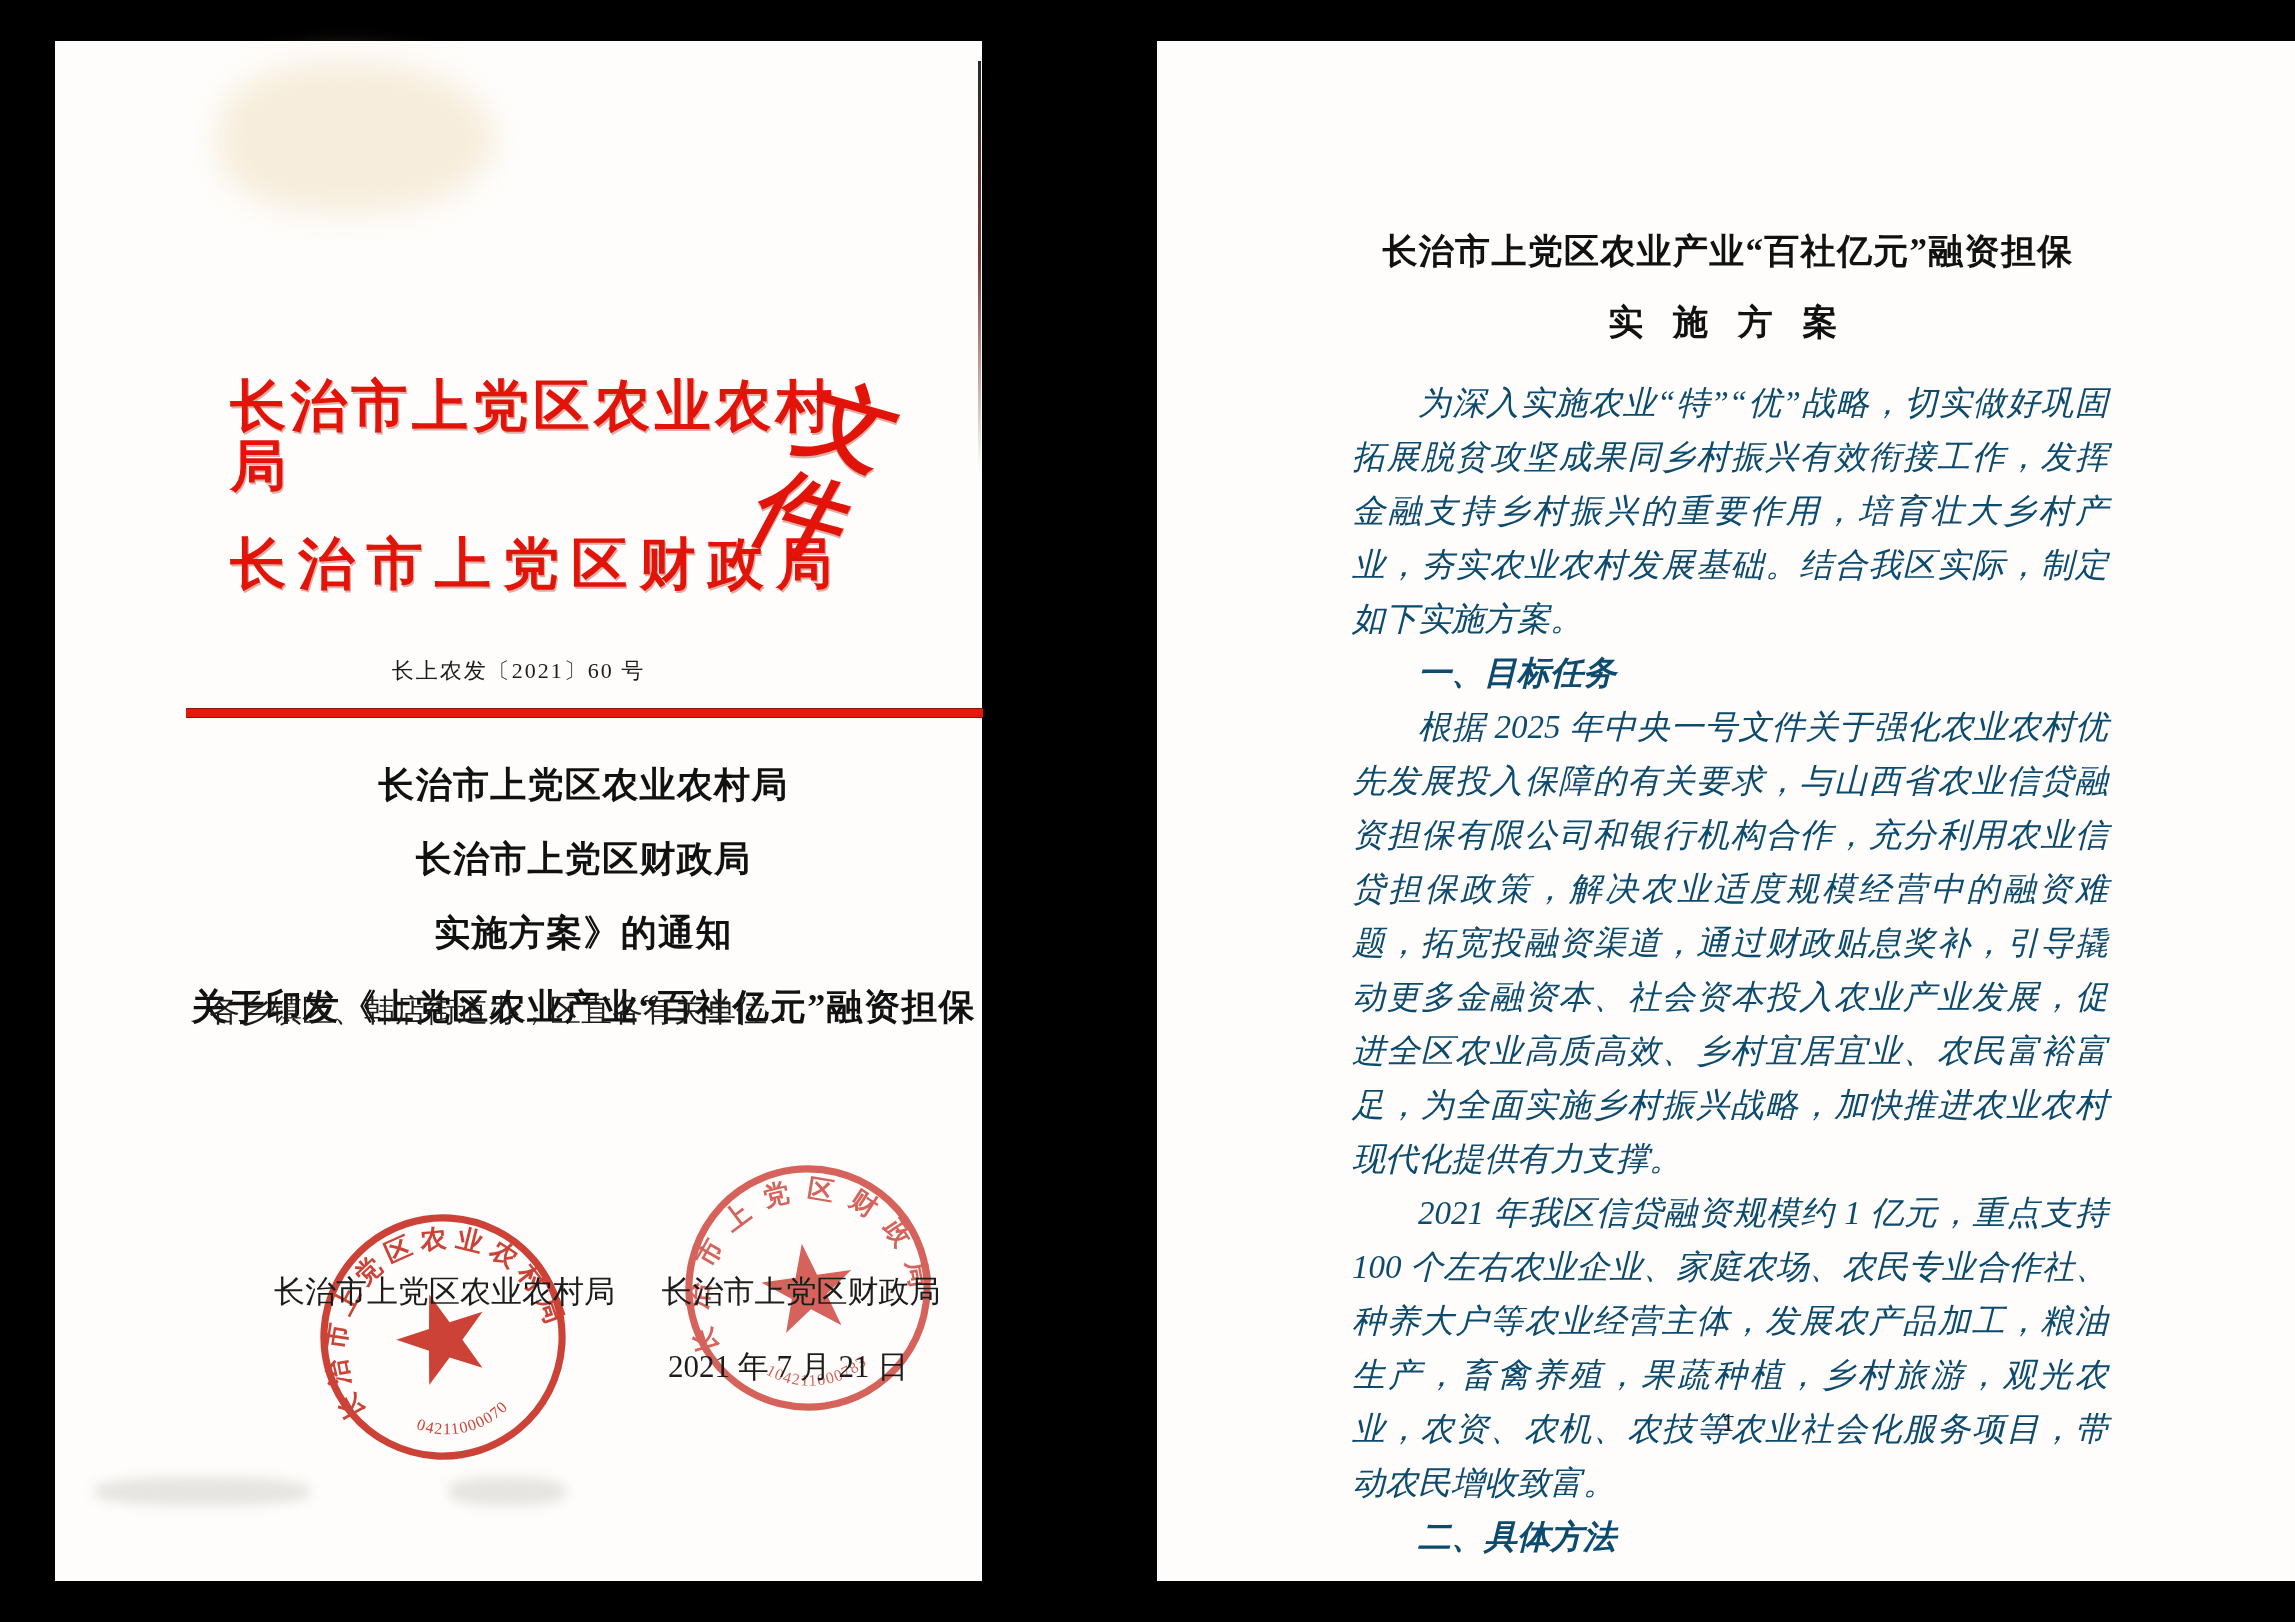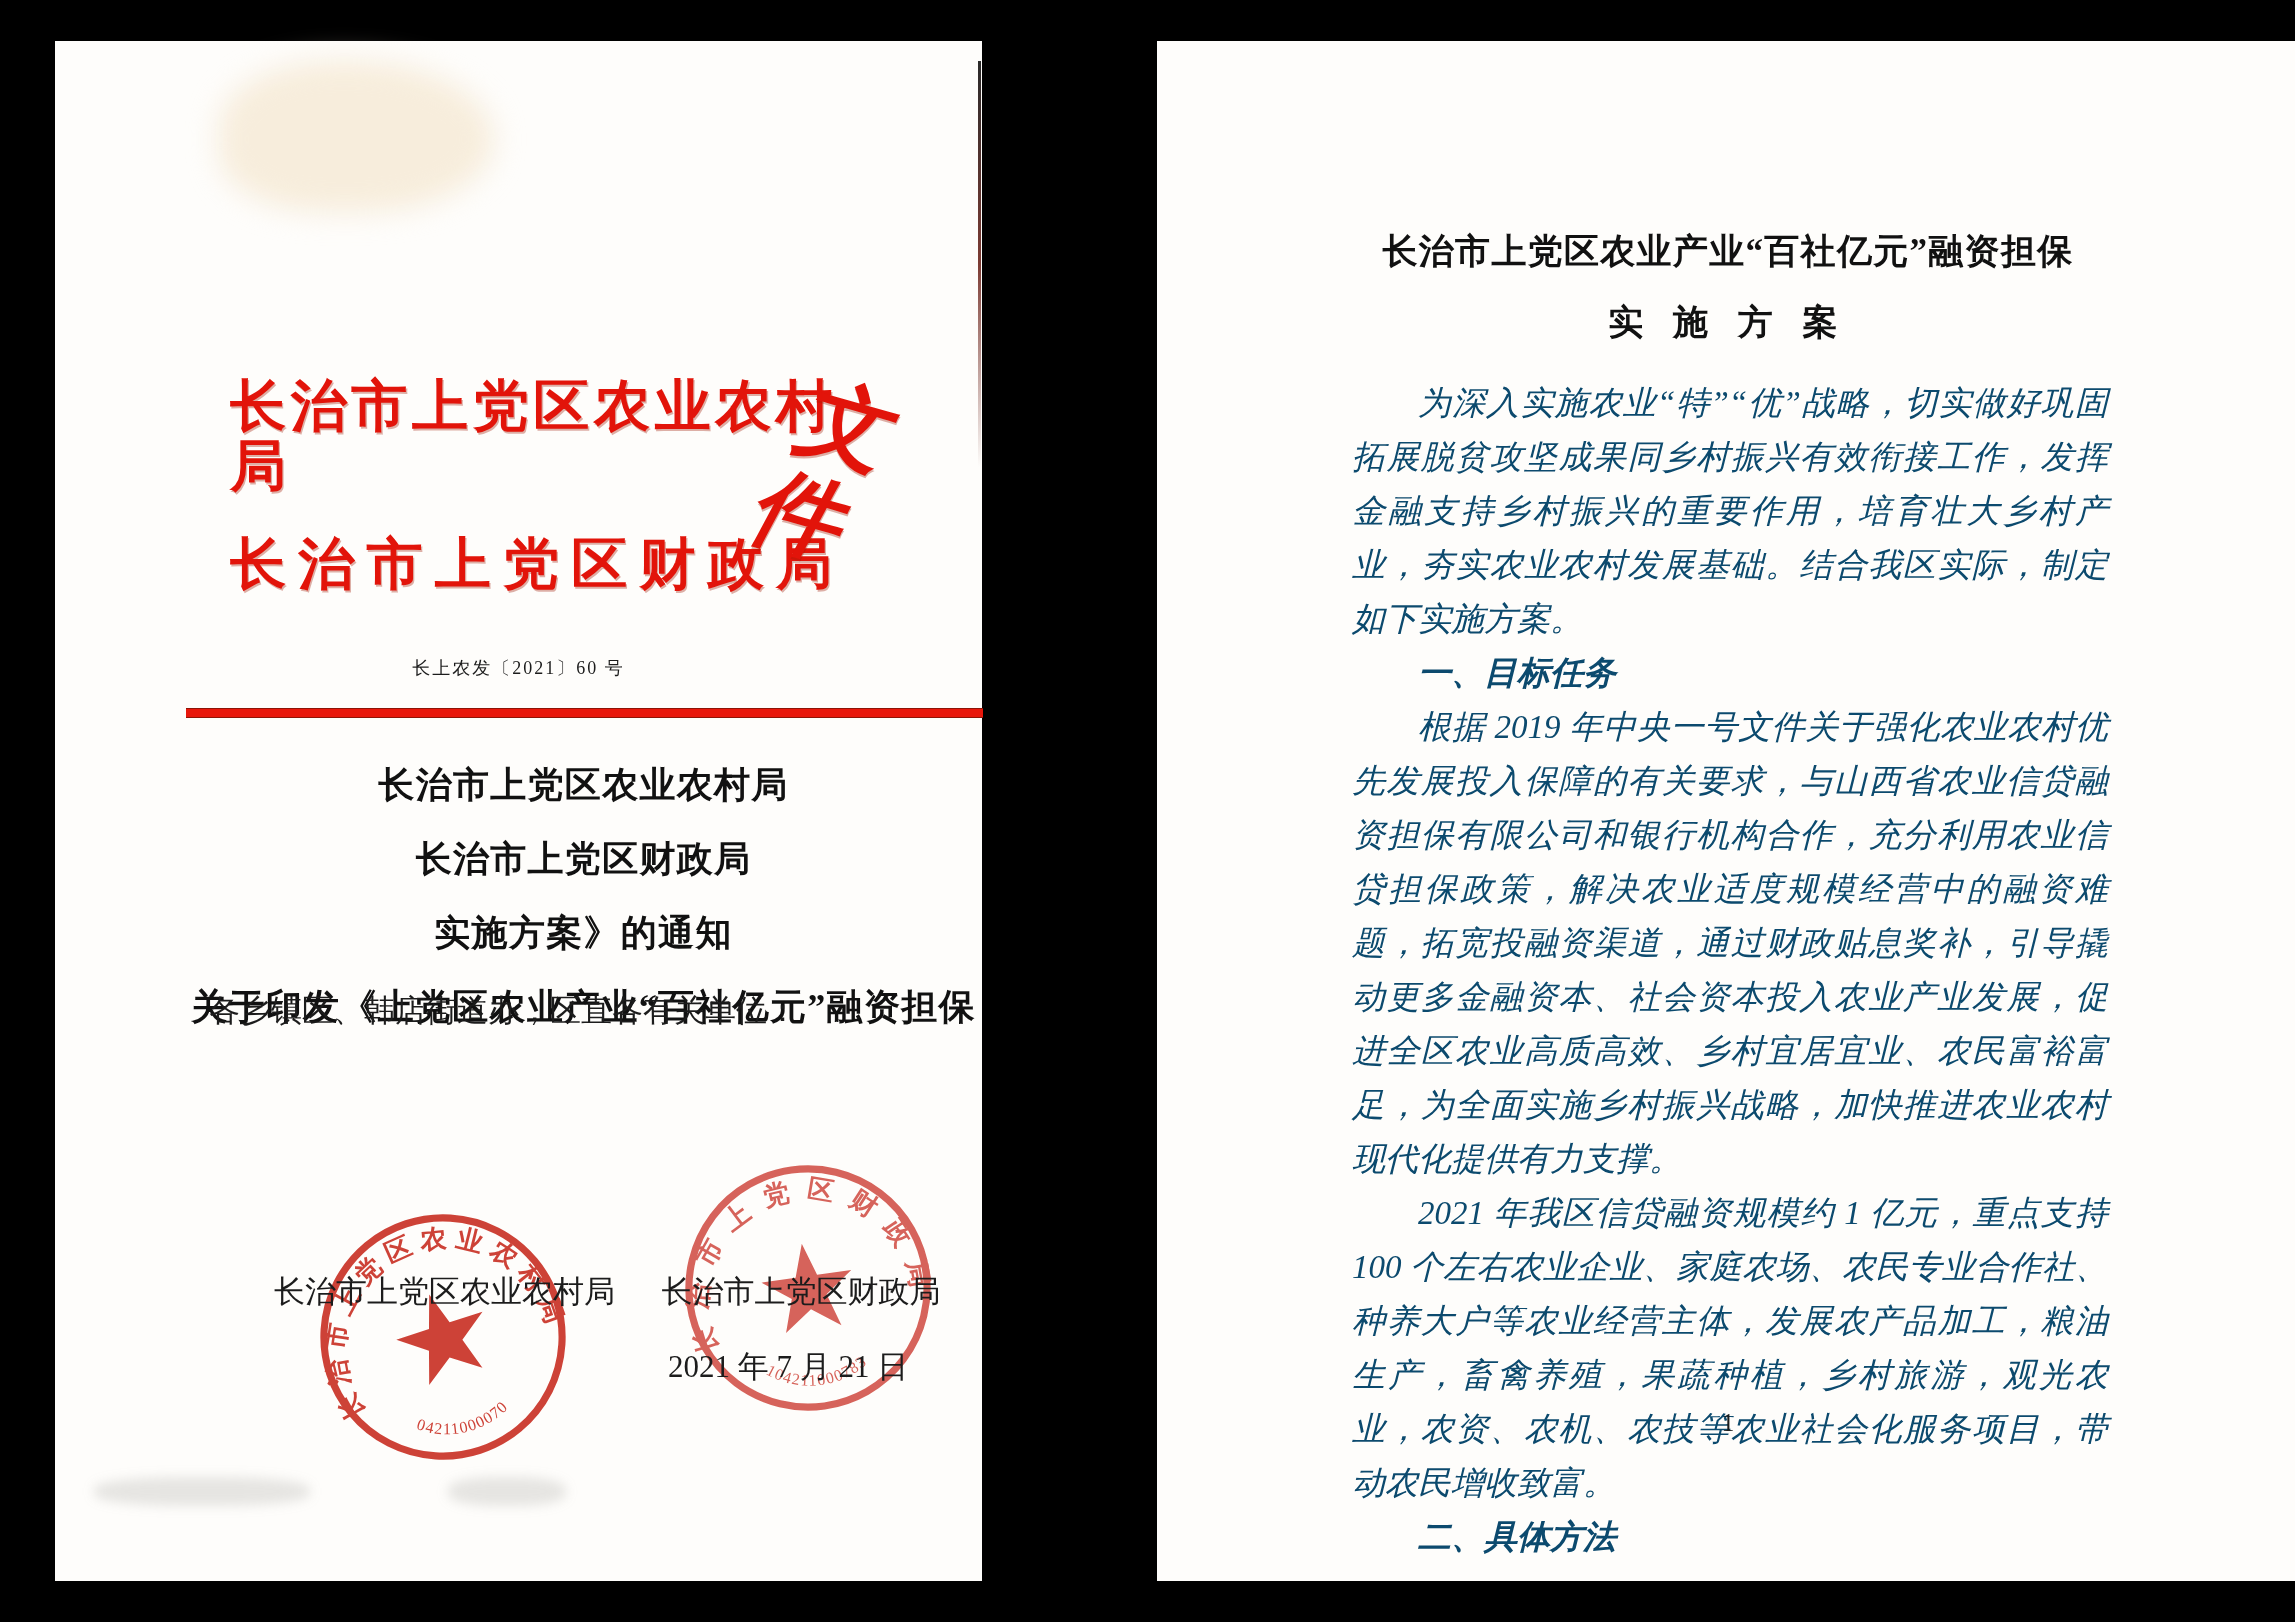--- a/index.html
+++ b/index.html
@@ -81,21 +81,21 @@
     transform-origin: top left;
     text-shadow: 1.3px 2px 0 rgba(160, 30, 10, 0.35);
     word-break: break-all;
   }
 
   .doc-number {
     position: absolute;
     left: 0; top: 615px;
     width: 100%;
     text-align: center;
-    font-size: 18px;
+    font-size: 22px;
     color: #1c1c1c;
     letter-spacing: 2px;
   }
 
   .red-rule {
     position: absolute;
     left: 131px; top: 667px;
     width: 797px; height: 7.9px;
     background: #e8170b;
     border-top: 1.3px solid #8e1406;
@@ -250,21 +250,21 @@
 
   <div class="page page-right">
     <div class="r-title">
       <div class="rt1">长治市上党区农业产业“百社亿元”融资担保</div>
       <div class="rt2">实 施 方 案</div>
     </div>
 
     <div class="r-body">
       <p>为深入实施农业“特”“优”战略，切实做好巩固拓展脱贫攻坚成果同乡村振兴有效衔接工作，发挥金融支持乡村振兴的重要作用，培育壮大乡村产业，夯实农业农村发展基础。结合我区实际，制定如下实施方案。</p>
       <p class="r-heading">一、目标任务</p>
-      <p>根据 2019 年中央一号文件关于强化农业农村优先发展投入保障的有关要求，与山西省农业信贷融资担保有限公司和银行机构合作，充分利用农业信贷担保政策，解决农业适度规模经营中的融资难题，拓宽投融资渠道，通过财政贴息奖补，引导撬动更多金融资本、社会资本投入农业产业发展，促进全区农业高质高效、乡村宜居宜业、农民富裕富足，为全面实施乡村振兴战略，加快推进农业农村现代化提供有力支撑。</p>
+      <p>根据 2025 年中央一号文件关于强化农业农村优先发展投入保障的有关要求，与山西省农业信贷融资担保有限公司和银行机构合作，充分利用农业信贷担保政策，解决农业适度规模经营中的融资难题，拓宽投融资渠道，通过财政贴息奖补，引导撬动更多金融资本、社会资本投入农业产业发展，促进全区农业高质高效、乡村宜居宜业、农民富裕富足，为全面实施乡村振兴战略，加快推进农业农村现代化提供有力支撑。</p>
       <p>2021 年我区信贷融资规模约 1 亿元，重点支持 100 个左右农业企业、家庭农场、农民专业合作社、种养大户等农业经营主体，发展农产品加工，粮油生产，畜禽养殖，果蔬种植，乡村旅游，观光农业，农资、农机、农技等农业社会化服务项目，带动农民增收致富。</p>
       <p class="r-heading">二、具体方法</p>
     </div>
 
     <div class="page-num">1</div>
   </div>
 
 </div>
 
 

